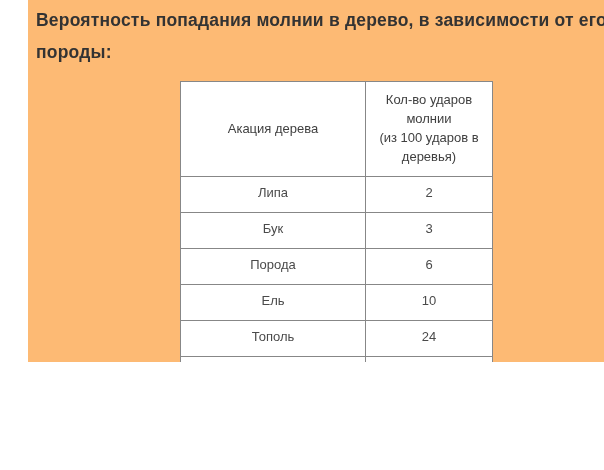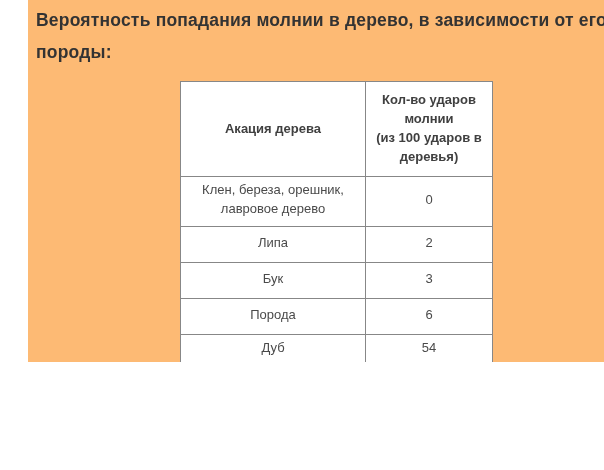--- a/index.html
+++ b/index.html
@@ -39,21 +39,21 @@
     border: 1px solid #878787;
     text-align: center;
     vertical-align: middle;
     font-size: 13px;
     line-height: 1.45;
     color: #4a4a4a;
     padding: 4px 6px 7px 6px;
     overflow: hidden;
   }
   .data-table th {
-    font-weight: bold;
+    font-weight: normal;
     color: #404040;
     height: 86px;
     padding: 4px 6px;
   }
   .header-line { display: block; }
   tr.row-tall  td { height: 38px; }
   tr.row-std   td { height: 24px; }
   tr.row-last  td { height: 18px; }
 </style>
 </head>
@@ -71,36 +71,40 @@
     <thead>
       <tr>
         <th>Акация дерева</th>
         <th>
           <span class="header-line">Кол-во ударов молнии</span>
           <span class="header-line">(из 100 ударов в деревья)</span>
         </th>
       </tr>
     </thead>
     <tbody>
-      <tr class="row-tall">
-        <td>Клен, береза, орешник, лавровое дерево</td>
-        <td>0</td>
-      </tr>
       <tr class="row-std">
         <td>Липа</td>
         <td>2</td>
       </tr>
       <tr class="row-std">
         <td>Бук</td>
         <td>3</td>
       </tr>
       <tr class="row-std">
         <td>Порода</td>
         <td>6</td>
       </tr>
+      <tr class="row-std">
+        <td>Ель</td>
+        <td>10</td>
+      </tr>
+      <tr class="row-std">
+        <td>Тополь</td>
+        <td>24</td>
+      </tr>
       <tr class="row-last">
         <td>Дуб</td>
         <td>54</td>
       </tr>
     </tbody>
   </table>
 
 </div>
 
 </body></html>

